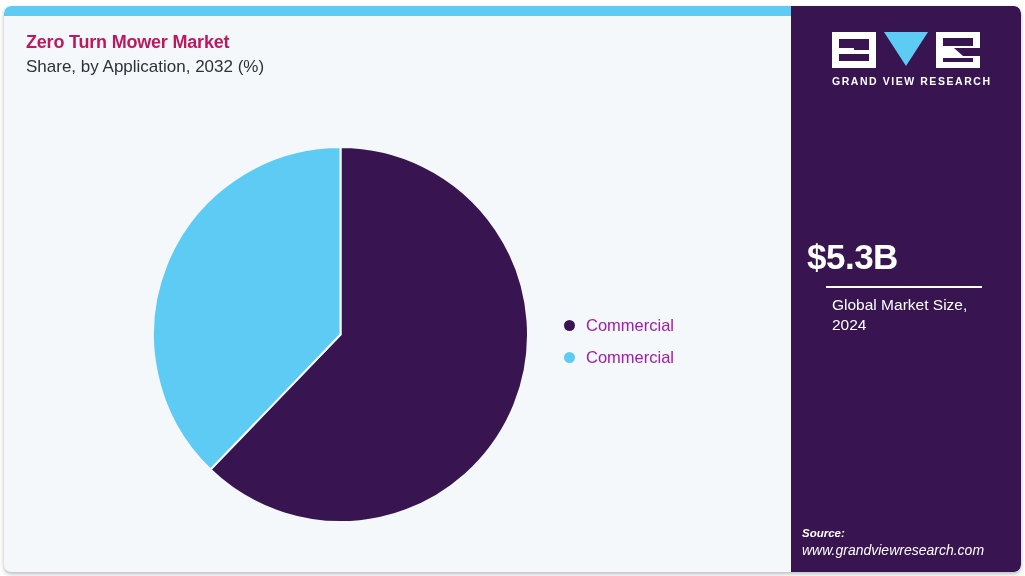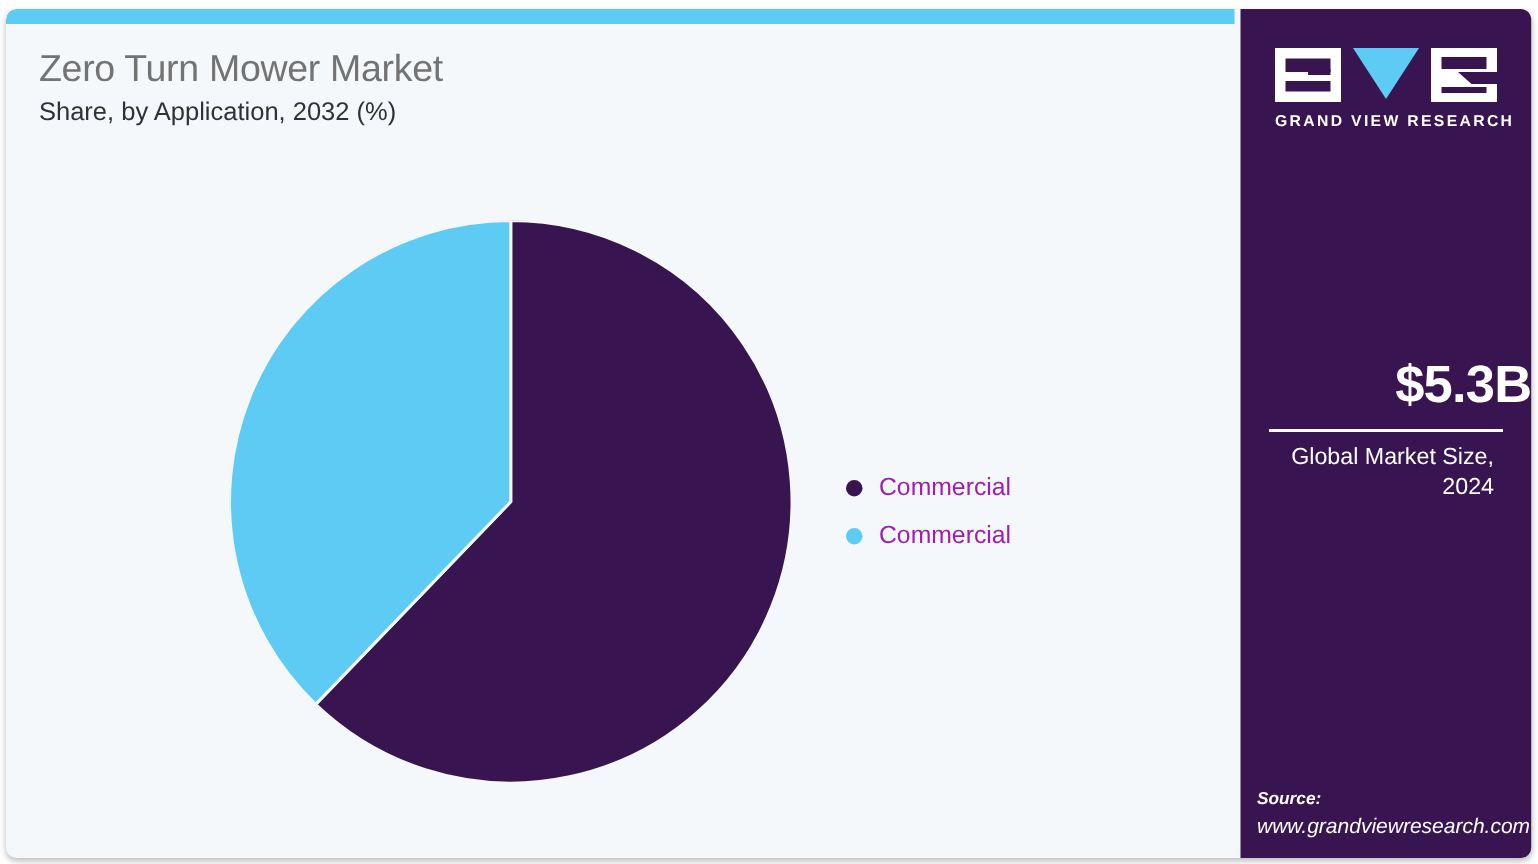--- a/index.html
+++ b/index.html
@@ -38,23 +38,23 @@
   }
 
   
   #header {
     position: absolute;
     left: 22px;
     top: 26px;
     width: 700px;
   }
   #chart-title {
-    font-size: 25px;
-    font-weight: normal;
-    color: #737373;
+    font-size: 18px;
+    font-weight: bold;
+    color: #be185d;
     letter-spacing: -0.2px;
     line-height: 1.12;
     margin: 0;
   }
   #chart-subtitle {
     font-size: 17px;
     color: #303038;
     margin: 5px 0 0 0;
     line-height: 1.2;
   }
@@ -90,21 +90,21 @@
     font-size: 16.5px;
     color: #a21caf;
     white-space: nowrap;
   }
 
   
   #side-panel {
     position: absolute;
     right: 0;
     top: 0;
-    width: 194px;
+    width: 230px;
     height: 566px;
     background: #381551;
     border-top-right-radius: 7px;
     border-bottom-right-radius: 7px;
   }
 
   #logo {
     position: absolute;
     left: 50%;
     transform: translateX(-50%);
@@ -121,24 +121,24 @@
     text-align: center;
     color: #ffffff;
     font-size: 10.5px;
     font-weight: bold;
     letter-spacing: 1.55px;
     white-space: nowrap;
   }
 
   #stat-block {
     position: absolute;
-    left: 0;
+    left: 16px;
     top: 232px;
     width: 194px;
-    text-align: right;
+    text-align: left;
   }
   #stat-value {
     color: #ffffff;
     font-size: 35px;
     font-weight: bold;
     letter-spacing: -0.5px;
     line-height: 1.1;
   }
   #stat-divider {
     width: 156px;

